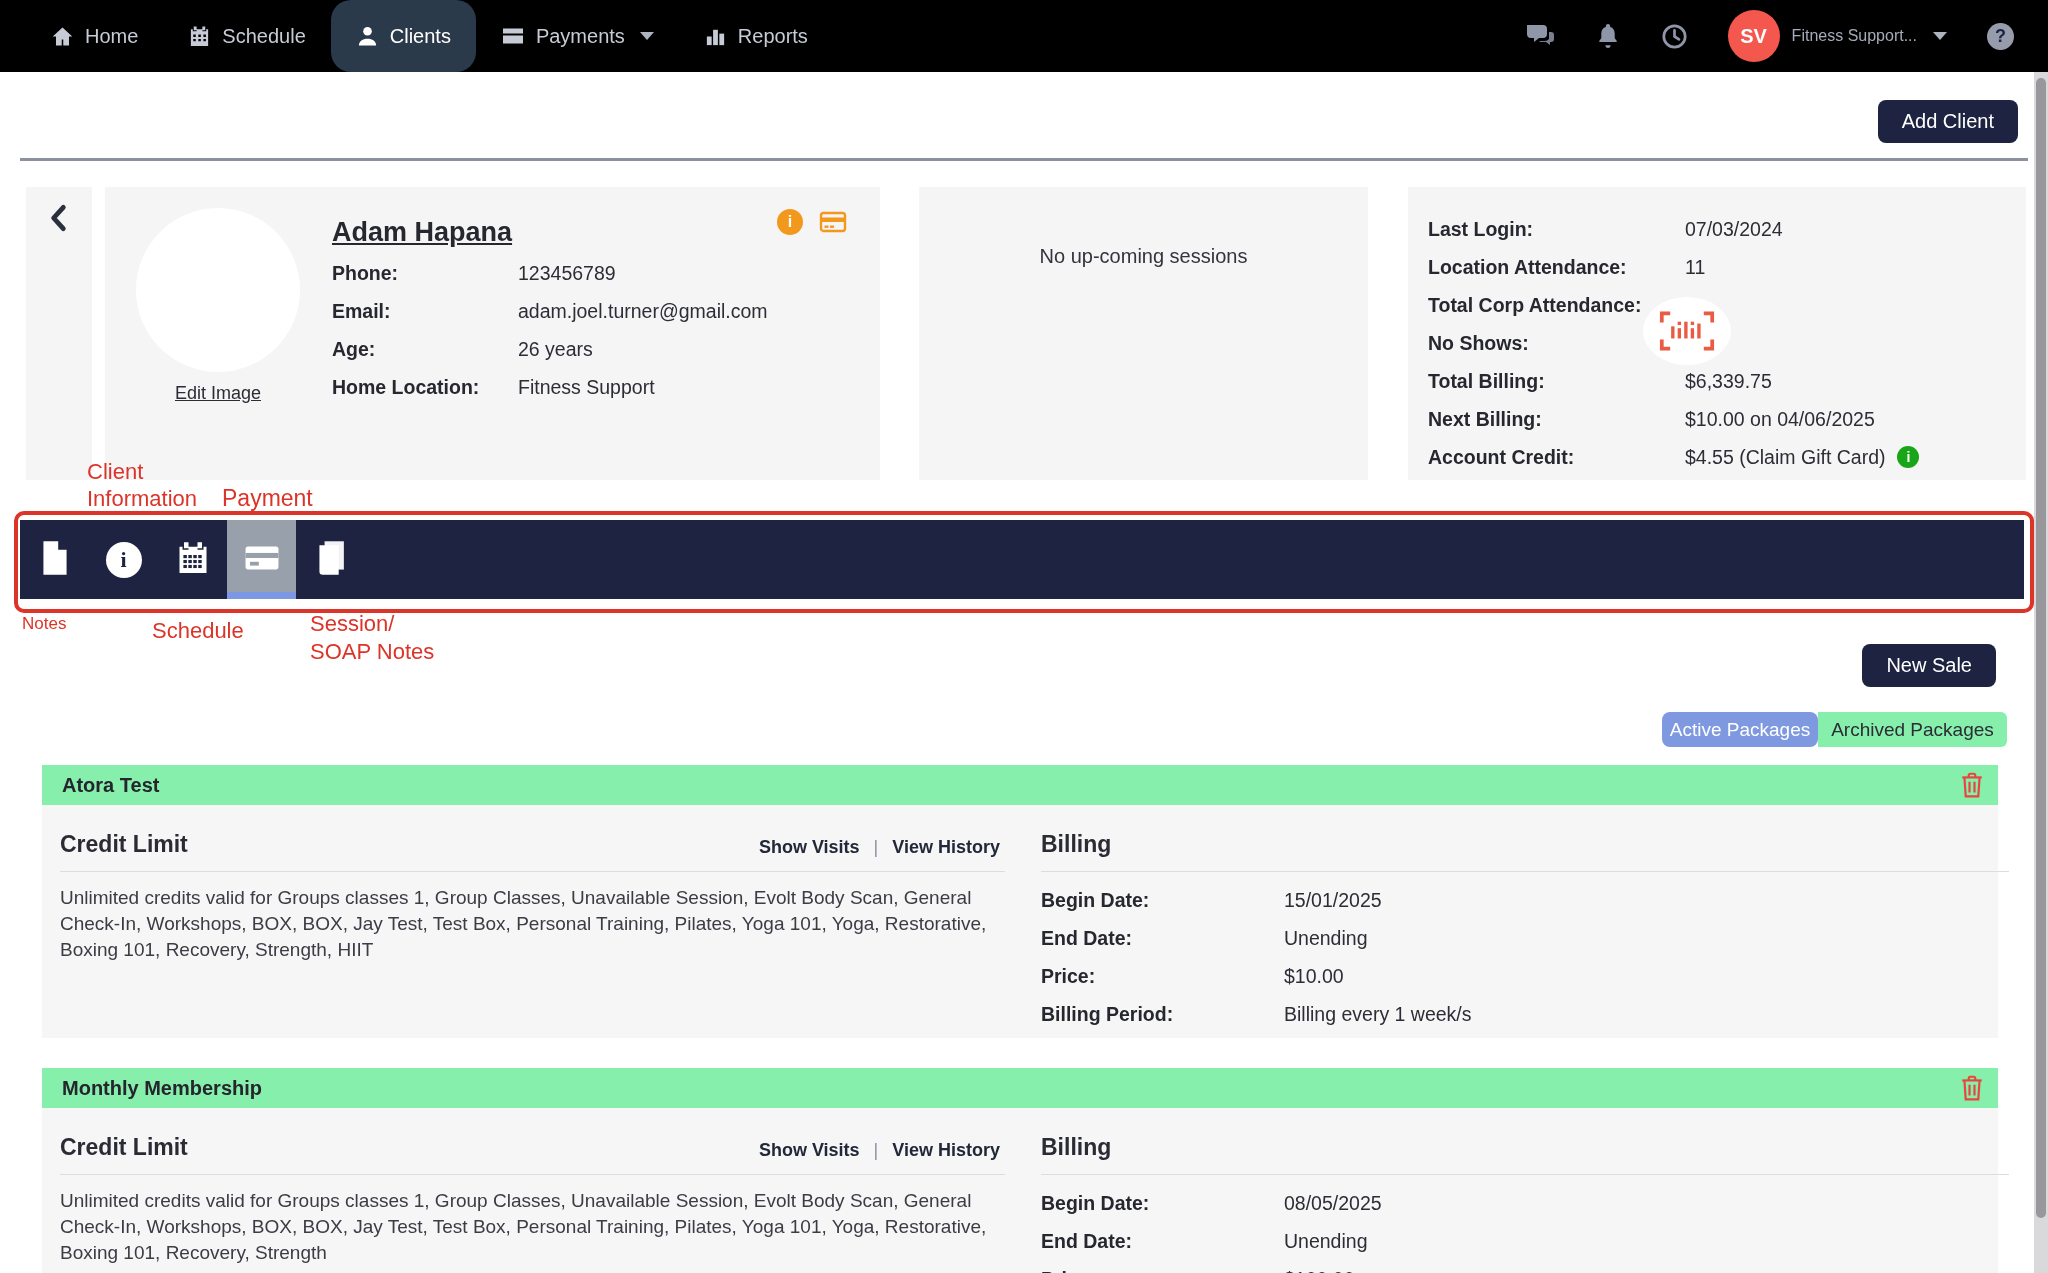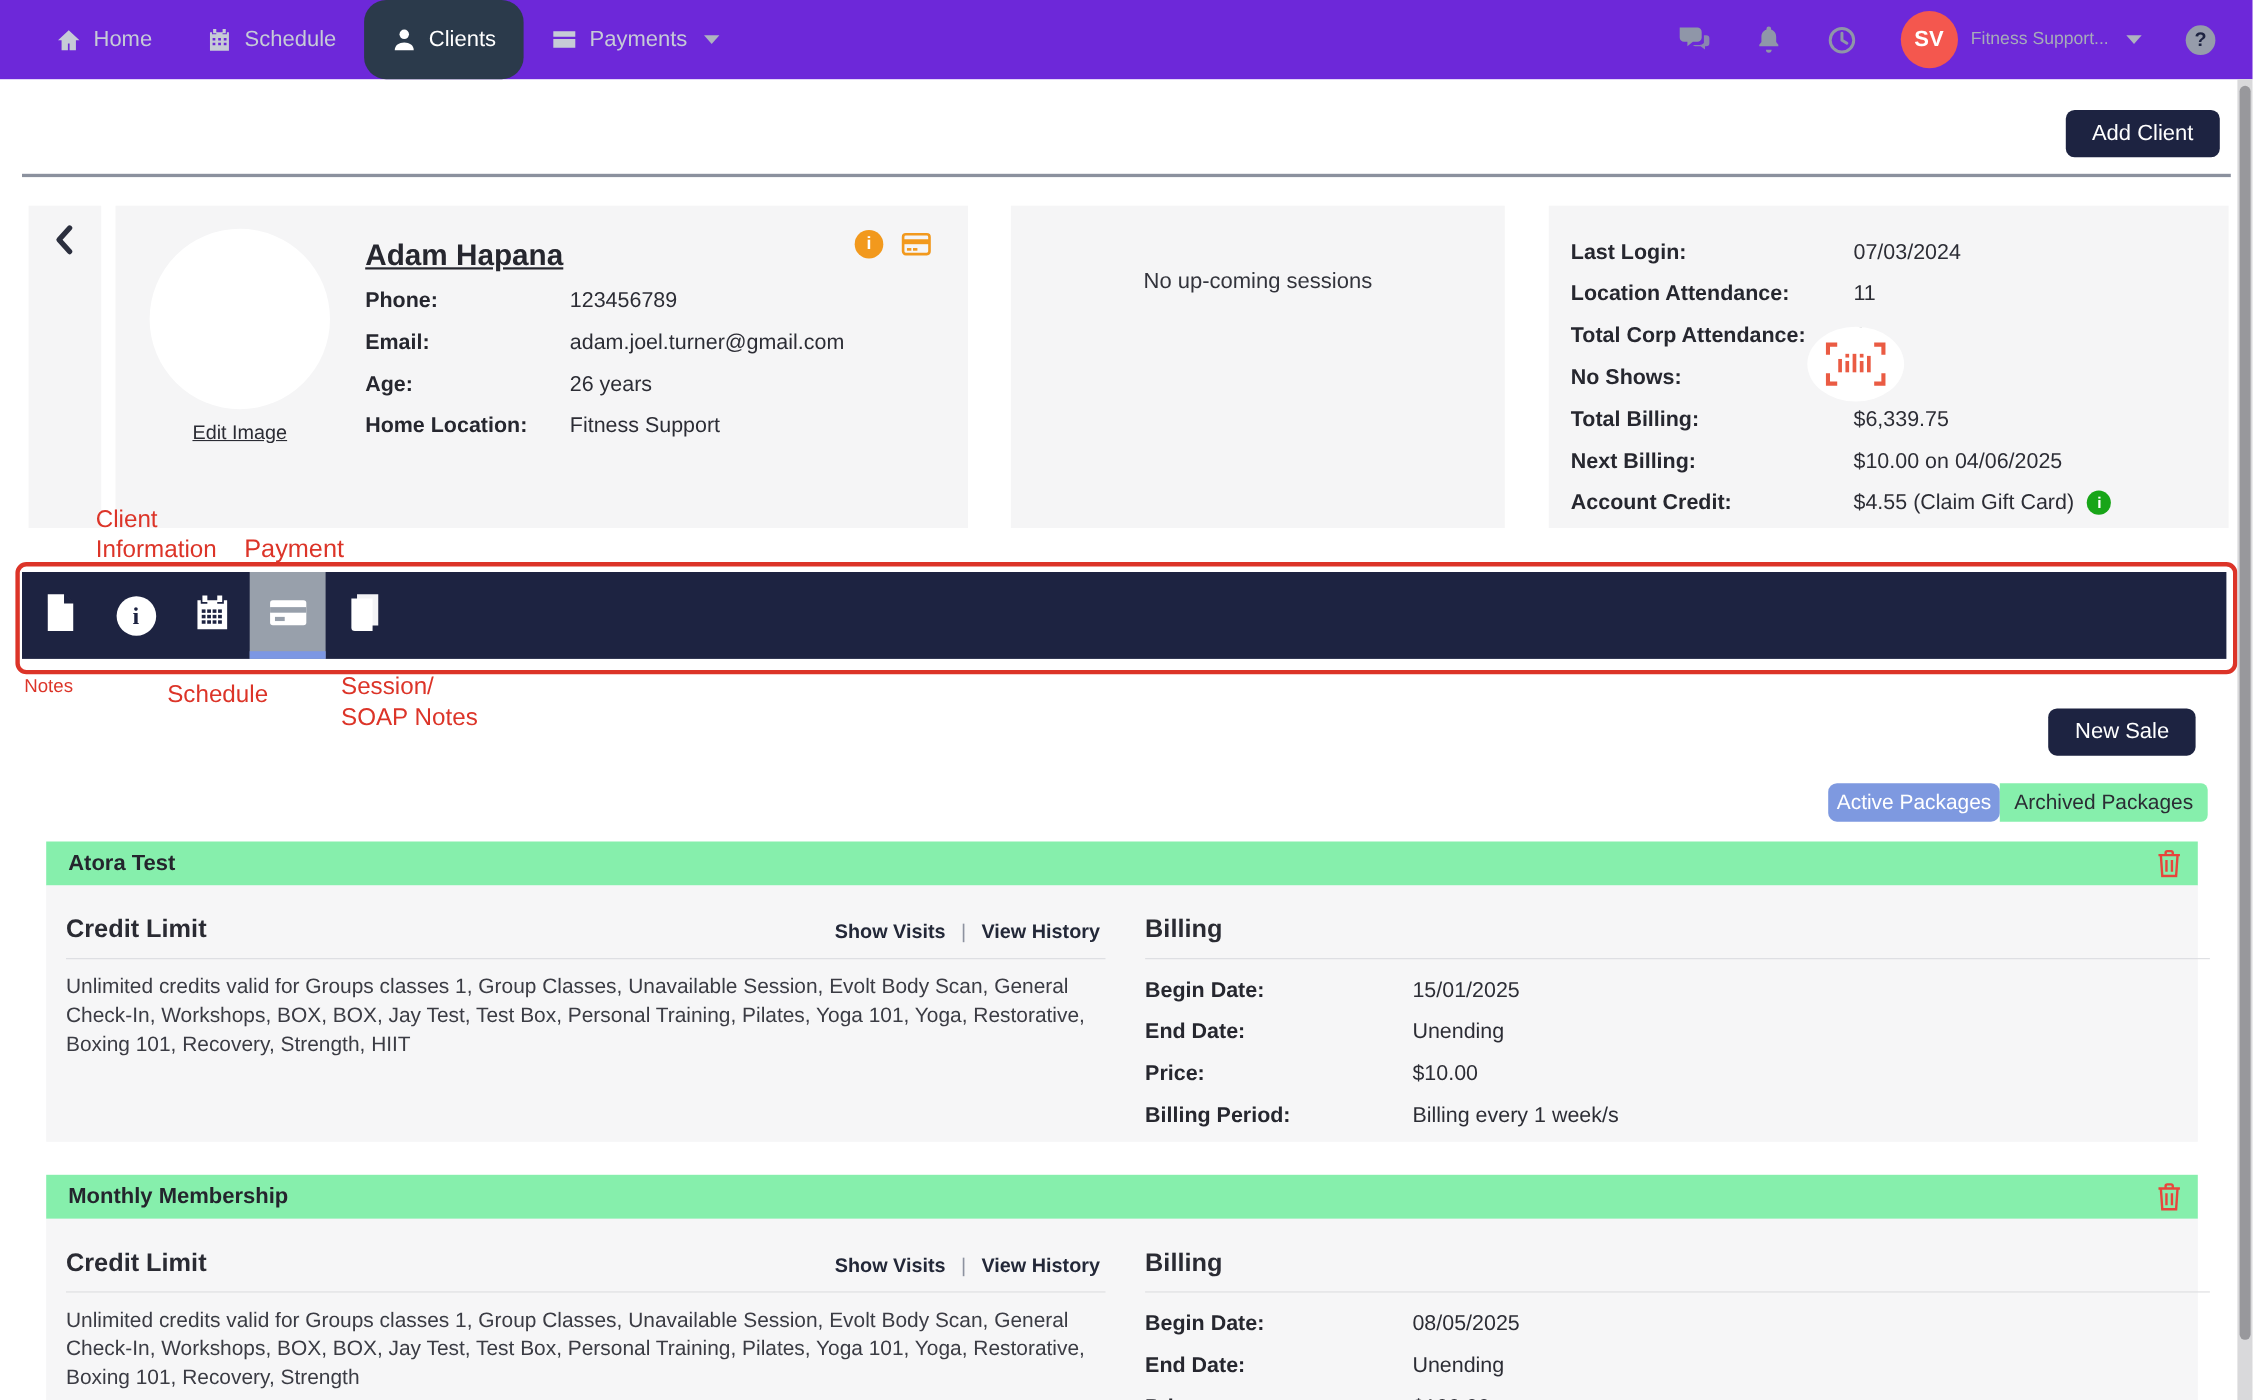--- a/index.html
+++ b/index.html
@@ -1,20 +1,20 @@
 <!DOCTYPE html>
 <html><head>
 <meta charset="utf-8">
 <style>
   html,body{margin:0;padding:0;background:#ffffff;}
   #screen{position:relative;width:2048px;height:1273px;background:#fff;overflow:hidden;
           font-family:"Liberation Sans",sans-serif;color:#26272f;}
 
   
-  .navbar{position:absolute;left:0;top:0;width:2048px;height:72px;background:#6d28d9;
+  .navbar{position:absolute;left:0;top:0;width:2048px;height:72px;background:#000000;
           display:flex;align-items:stretch;justify-content:center;}
   .nav-left{display:flex;align-items:stretch;padding-left:26px;}
   .nav-item{display:flex;align-items:center;gap:11px;padding:0 25px;font-size:20px;color:#c6cbd6;cursor:pointer;}
   .nav-item.active{background:#2b3a4b;color:#fff;border-radius:20px;}
   .nav-item svg{display:block;}
   .caret{width:0;height:0;border-left:7px solid transparent;border-right:7px solid transparent;
          border-top:8px solid #aeb3c0;margin-left:4px;}
   .nav-right{margin-left:auto;display:flex;align-items:center;gap:40px;padding-right:34px;}
   .nav-icon{color:#8f96a8;display:flex;align-items:center;cursor:pointer;}
   .user-chip{display:flex;align-items:center;gap:12px;cursor:pointer;}
@@ -145,20 +145,30 @@
       </div>
       <div class="nav-item">
         <span>
             <svg width="24" height="24" viewBox="0 0 24 24" fill="currentColor">
               <path d="M2 4.5h20v5H2zM2 11.5h20v8H2z"></path>
             </svg>
           </span>
         <span>Payments</span>
         <span class="caret"></span>
       </div>
+      <div class="nav-item">
+        <span>
+            <svg width="23" height="23" viewBox="0 0 24 24" fill="currentColor">
+              <rect x="3" y="12" width="5" height="9"></rect>
+              <rect x="9.5" y="5" width="5" height="16"></rect>
+              <rect x="16" y="9" width="5" height="12"></rect>
+            </svg>
+          </span>
+        <span>Reports</span>
+      </div>
     </div>
     <div class="nav-right">
       <span class="nav-icon">
           <svg width="30" height="26" viewBox="0 0 30 26" fill="currentColor">
             <path d="M2 2h16a4 4 0 0 1 4 4v5a4 4 0 0 1-4 4h-4l-5 4v-4H6a4 4 0 0 1-4-4z"></path>
             <path d="M24 9h2a3 3 0 0 1 3 3v4a3 3 0 0 1-3 3h-1v3l-4-3h-5a3 3 0 0 1-2-1h6a6 6 0 0 0 4-2z" opacity="0.85"></path>
           </svg>
         </span>
       <span class="nav-icon">
           <svg width="26" height="26" viewBox="0 0 24 24" fill="currentColor">

